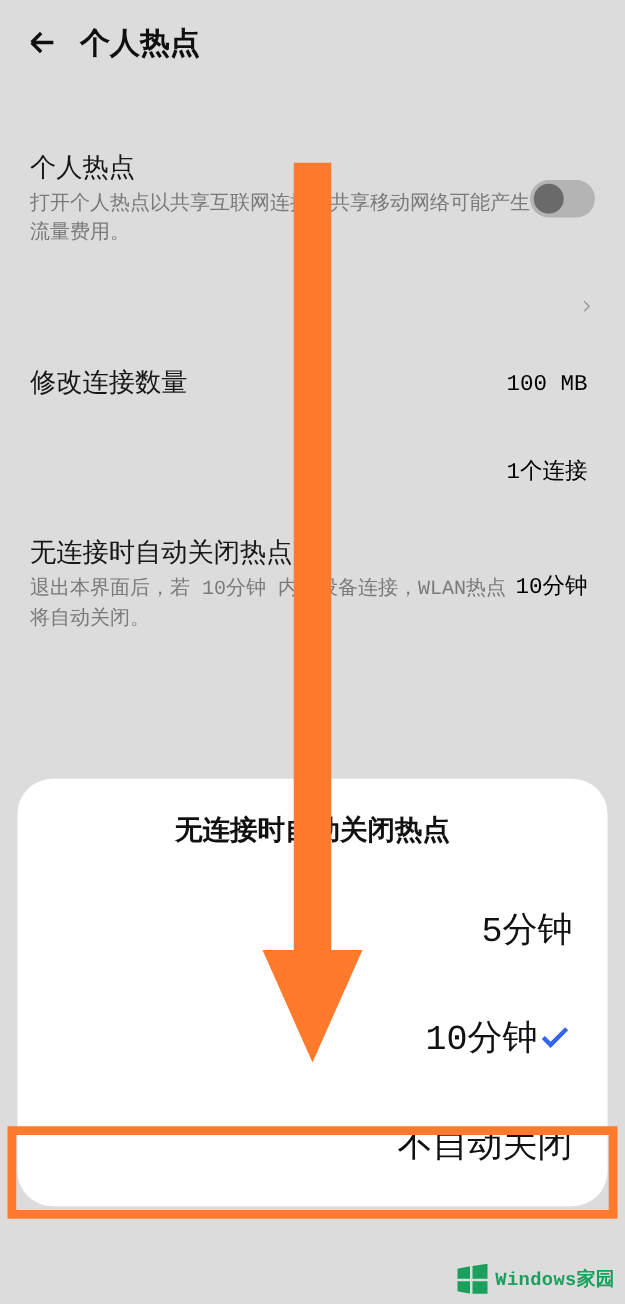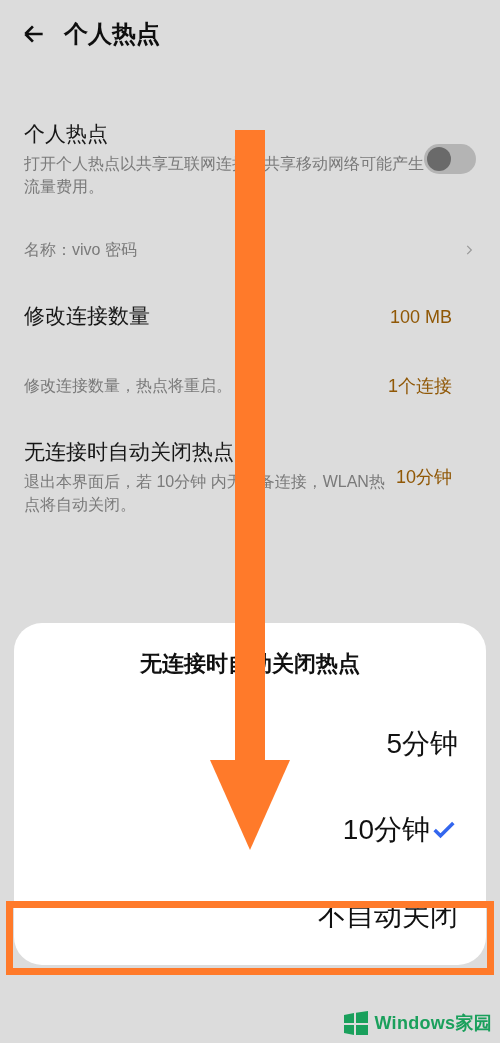--- a/index.html
+++ b/index.html
@@ -8,20 +8,21 @@
       height: 1043px;
       background: #f5f5f5;
       font-family: -apple-system, "Helvetica Neue", Arial, sans-serif;
       position: relative;
       overflow: hidden;
     }
     .screen {
       width: 100%;
       height: 100%;
       position: relative;
+      font-family: Liberation Mono, monospace;
     }
     .dimmer {
       position: absolute;
       inset: 0;
       background: rgba(0,0,0,0.10);
       z-index: 5;
       pointer-events: none;
     }
     .header {
       display: flex;
@@ -55,22 +56,22 @@
       color: #1a1a1a;
       margin-bottom: 4px;
     }
     .row-desc {
       font-size: 16px;
       color: #888;
       line-height: 1.45;
     }
     .row-value {
       font-size: 18px;
-      color: #a16207;
-      margin-right: 24px;
+      color: #000000;
+      margin-right: 6px;
       white-space: nowrap;
     }
     .chevron {
       width: 14px;
       height: 14px;
       flex: 0 0 auto;
     }
     .chevron svg { width: 14px; height: 14px; stroke: #aaa; stroke-width: 2; fill: none; }
     .toggle {
       width: 52px;
@@ -151,21 +152,21 @@
       display: flex;
       align-items: center;
       gap: 4px;
     }
     .wm-logo {
       width: 28px;
       height: 24px;
       position: relative;
     }
     .wm-text {
-      font-size: 18px;
+      font-size: 15px;
       color: #1aa05c;
       font-weight: 600;
       letter-spacing: 0.3px;
     }
 
     .big-gap { height: 40px; }
   </style>
 </head>
 <body>
 
@@ -189,39 +190,37 @@
         <div class="row-title">个人热点</div>
         <div class="row-desc">打开个人热点以共享互联网连接。共享移动网络可能产生流量费用。</div>
       </div>
       <div class="toggle">
         <div class="knob"></div>
       </div>
     </div>
 
     <div class="row">
       <div class="row-main">
-        <div class="row-desc">名称：vivo  密码</div>
       </div>
       <div class="chevron">
         <svg viewBox="0 0 24 24">
             <path d="M9 5l7 7-7 7"></path>
           </svg>
       </div>
     </div>
 
     <div class="row">
       <div class="row-main">
         <div class="row-title">修改连接数量</div>
       </div>
       <div class="row-value">100 MB</div>
     </div>
 
     <div class="row">
       <div class="row-main">
-        <div class="row-desc">修改连接数量，热点将重启。</div>
       </div>
       <div class="row-value">1个连接</div>
     </div>
 
     <div class="row">
       <div class="row-main">
         <div class="row-title">无连接时自动关闭热点</div>
         <div class="row-desc">退出本界面后，若 10分钟 内无设备连接，WLAN热点将自动关闭。</div>
       </div>
       <div class="row-value">10分钟</div>

